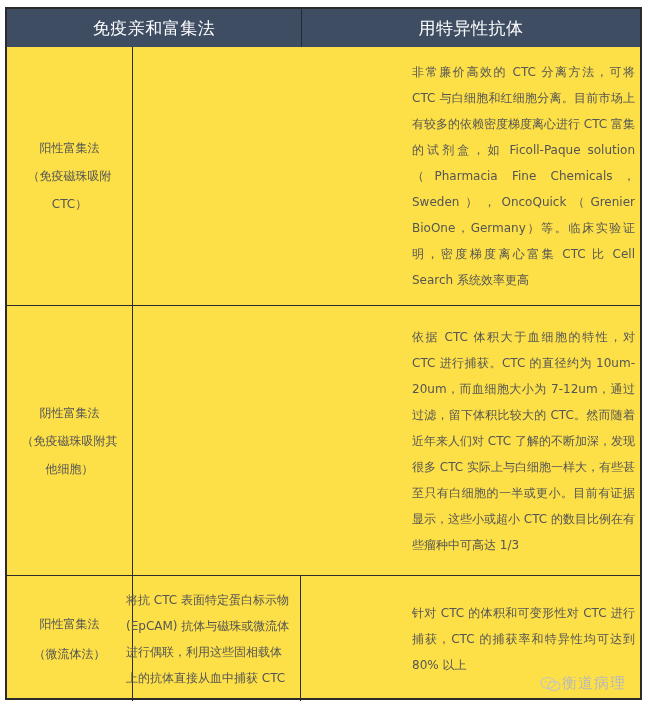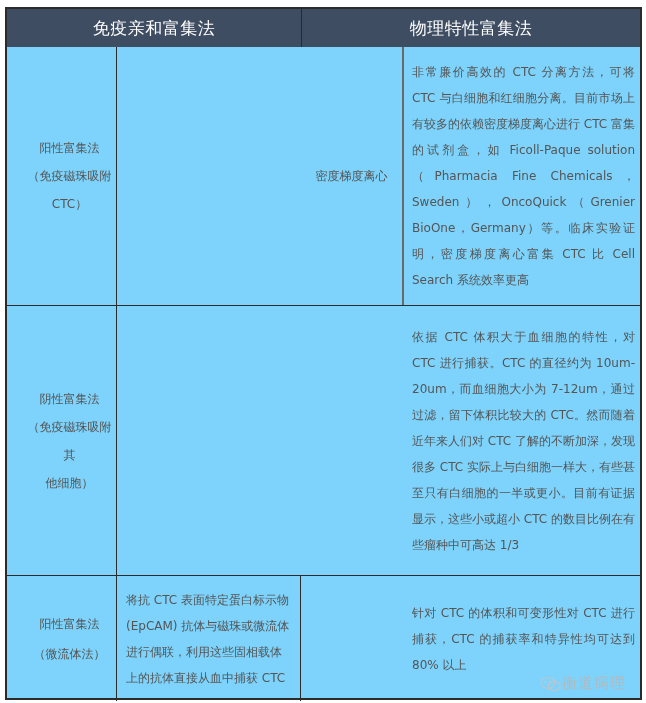--- a/index.html
+++ b/index.html
@@ -16,21 +16,21 @@
       color: #4a4a4a;
     }
     .table {
       position: absolute;
       left: 5px;
       top: 7px;
       width: 637px;
       height: 693px;
       border: 2px solid #2b2b2b;
       box-sizing: border-box;
-      background: #7dd3fc;
+      background: #fde047;
     }
     .header {
       position: absolute;
       left: 0; top: 0;
       width: 633px;
       height: 38px;
       background: #3f4d63;
       display: flex;
     }
     .header .hcell {
@@ -59,21 +59,21 @@
       position: absolute;
       top: 0;
       bottom: 0;
       box-sizing: border-box;
       display: flex;
       align-items: center;
       font-size: 12px;
       line-height: 26px;
       color: #555555;
     }
-    .c1 { left: 16px; width: 94px; justify-content: center; text-align: center; border-right: 1px solid #2b2b2b; padding: 0 2px; }
+    .c1 { left: 0; width: 126px; justify-content: center; text-align: center; border-right: 1px solid #2b2b2b; padding: 0 2px; }
     .c2 { left: 110px; width: 184px; padding: 0 8px 0 9px; border-right: 1px solid #2b2b2b; }
     .c3 { left: 294px; width: 103px; justify-content: center; text-align: center; border-right: 2px solid #6a6a6a; }
     .c4 { left: 397px; width: 236px; padding: 0 5px 0 8px; text-align: justify; }
     .c4 .txt, .c2 .txt { width: 100%; }
     .c1 .txt { width: 100%; }
     .row1 { top: 38px; height: 258px; border-top: none; }
     .row2 { top: 296px; height: 270px; }
     .row3 { top: 566px; height: 125px; }
     .watermark {
       position: absolute;
@@ -90,31 +90,28 @@
       width: 22px;
       height: 16px;
     }
   </style>
 </head>
 <body>
 
 <div class="table">
   <div class="header">
     <div class="hcell left">免疫亲和富集法</div>
-    <div class="hcell right">物理特性富集法</div>
+    <div class="hcell right">用特异性抗体</div>
   </div>
 
   <div class="row row1">
     <div class="cell c1">
       <div class="txt" style="white-space: pre-line; line-height: 28px;">阳性富集法
 （免疫磁珠吸附
 CTC）</div>
-    </div>
-    <div class="cell c3">
-      <div class="txt">密度梯度离心</div>
     </div>
     <div class="cell c4">
       <div class="txt">非常廉价高效的 CTC 分离方法，可将 CTC 与白细胞和红细胞分离。目前市场上有较多的依赖密度梯度离心进行 CTC 富集的试剂盒，如 Ficoll-Paque solution（Pharmacia Fine Chemicals，Sweden），OncoQuick（Grenier BioOne，Germany）等。临床实验证明，密度梯度离心富集 CTC 比 Cell Search 系统效率更高</div>
     </div>
   </div>
 
   <div class="row row2">
     <div class="cell c1">
       <div class="txt" style="white-space: pre-line; line-height: 28px;">阴性富集法
 （免疫磁珠吸附其

